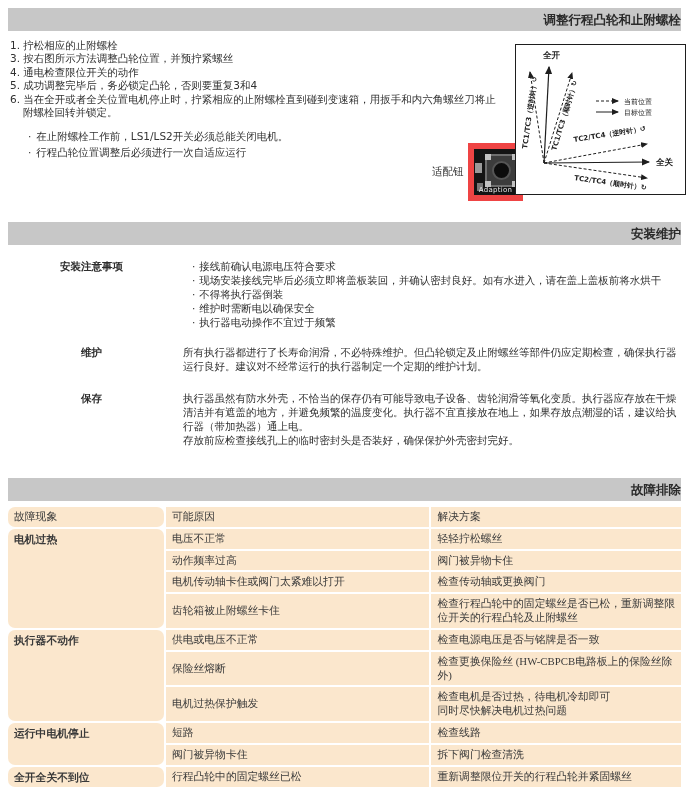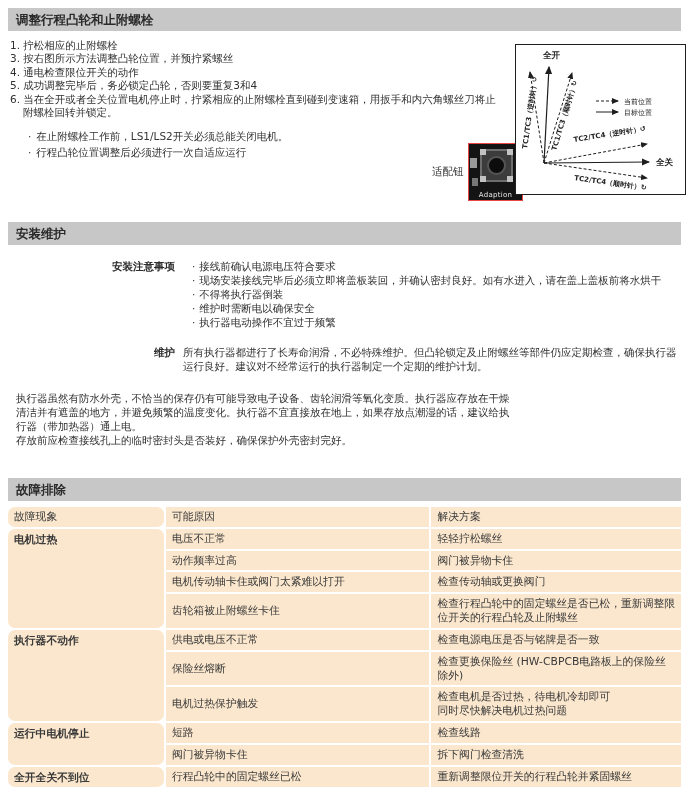--- a/index.html
+++ b/index.html
@@ -4,35 +4,35 @@
 <style>
   * { box-sizing: border-box; }
   html,body { margin:0; padding:0; }
   body {
     width:689px; height:801px; background:#ffffff;
     font-family:"DejaVu Sans", sans-serif; color:#333;
     overflow:hidden; position:relative;
   }
   .section-bar {
     margin:0 8px; background:#c7c7c7; height:23px; line-height:23px;
-    padding-left:8px; font-size:12.5px; font-weight:bold; color:#2b2b2b;
+    padding-left:8px; font-size:12.5px; font-weight:bold; color:#2b2b2b;text-align:right;
   }
   .bar1 { margin-top:8px; }
 
   
   .s1-content { position:relative; margin:8px 8px 0 8px; height:165px; }
   .steps { width:490px; font-size:10.5px; line-height:13.4px; margin-left:2px; color:#303030; }
   .step { padding-left:13px; text-indent:-13px; }
   .notes { margin:9px 0 0 10px; font-size:10.5px; }
   .note { line-height:16px; padding-left:10px; }
   .note:before { content:"·"; margin-right:5px; }
 
   .adaption-label { position:absolute; left:424px; top:126px; font-size:10.5px; color:#303030; }
   .adaption-photo { position:absolute; left:460px; top:104px; width:55px; height:58px;
-    background:#141414; border:1px solid #ef4444; }
+    background:#141414; border:6px solid #ef4444; }
   .adaption-photo .pad1 { position:absolute; left:1px; top:14px; width:7px; height:10px; background:#9a9a9a; }
   .adaption-photo .pad2 { position:absolute; right:1px; top:12px; width:6px; height:9px; background:#8a8a8a; }
   .adaption-photo .pad3 { position:absolute; left:3px; top:34px; width:6px; height:8px; background:#777; }
   .tact-btn { position:absolute; left:11px; top:5px; width:33px; height:33px;
     background:#3c3c3c; border:2px solid #6e6e6e; }
   .tact-btn .pin { position:absolute; width:6px; height:6px; background:#c2c2c2; }
   .tact-btn .p1{ left:-2px; top:-2px;} .tact-btn .p2{ right:-2px; top:-2px;}
   .tact-btn .p3{ left:-2px; bottom:-2px;} .tact-btn .p4{ right:-2px; bottom:-2px;}
   .tact-btn .cap { position:absolute; left:50%; top:50%; width:19px; height:19px;
     margin:-9.5px 0 0 -9.5px; border-radius:50%; background:#0c0c0c; border:2px solid #555; }
@@ -41,34 +41,34 @@
 
   .diagram-box { position:absolute; left:507px; top:5px; width:171px; height:151px;
     border:1px solid #1e1e1e; background:#fff; }
 
   
   .bar2 { margin-top:18px; }
   .s2-content { margin:14px 8px 0 8px; font-size:10.5px; color:#303030; }
   .group { display:flex; }
   .group + .group.g-m { margin-top:16px; }
   .group + .group.g-s { margin-top:18px; }
-  .group-label { width:167px; text-align:right; font-weight:bold; flex:none; line-height:14px; color:#2d2d2d; }
+  .group-label { width:167px; text-align:center; font-weight:bold; flex:none; line-height:14px; color:#2d2d2d; }
   .group-body { margin-left:8px; width:495px; line-height:14px; }
   .g-bullet { padding-left:9px; }
   .g-bullet:before { content:"·"; margin-right:4px; }
   .para + .para { margin-top:0; }
 
   
   .bar3 { margin-top:31px; }
   .trouble-table { margin:4px 6px 0 6px; border-collapse:separate; border-spacing:2px;
     width:677px; table-layout:fixed; font-size:10.8px; color:#3a3a3a; }
   .trouble-table td { background:#fbe7cd; padding:3px 6px; line-height:1.28;
     vertical-align:middle; white-space:pre-line; }
   .trouble-table td.ph { vertical-align:top; padding-top:4px;font-weight:bold; }
-  .trouble-table .c1 { width:155px;border-radius:7px; } .trouble-table .c2 { width:262px; } .trouble-table .c3 { width:248px; }
+  .trouble-table .c1 { width:155px;border-radius:7px; } .trouble-table .c2 { width:262px; } .trouble-table .c3 { width:248px;font-family:Liberation Serif, serif; }
   .trouble-table tr.hdr td { height:17px; }
 </style>
 </head>
 <body>
 
 <div class="section-bar bar1">调整行程凸轮和止附螺栓</div>
 
 <div class="s1-content">
   <div class="steps">
     <div class="step">1. 拧松相应的止附螺栓</div>
@@ -145,20 +145,21 @@
   </div>
 
   <div class="group g-m">
     <div class="group-label">维护</div>
     <div class="group-body">
       <div class="para">所有执行器都进行了长寿命润滑，不必特殊维护。但凸轮锁定及止附螺丝等部件仍应定期检查，确保执行器运行良好。建议对不经常运行的执行器制定一个定期的维护计划。</div>
     </div>
   </div>
 
   <div class="group g-s">
+    <div class="group-label">保存</div>
     <div class="group-body">
       <div class="para">执行器虽然有防水外壳，不恰当的保存仍有可能导致电子设备、齿轮润滑等氧化变质。执行器应存放在干燥清洁并有遮盖的地方，并避免频繁的温度变化。执行器不宜直接放在地上，如果存放点潮湿的话，建议给执行器（带加热器）通上电。</div>
       <div class="para">存放前应检查接线孔上的临时密封头是否装好，确保保护外壳密封完好。</div>
     </div>
   </div>
 </div>
 
 <div class="section-bar bar3">故障排除</div>
 
 <table class="trouble-table">

